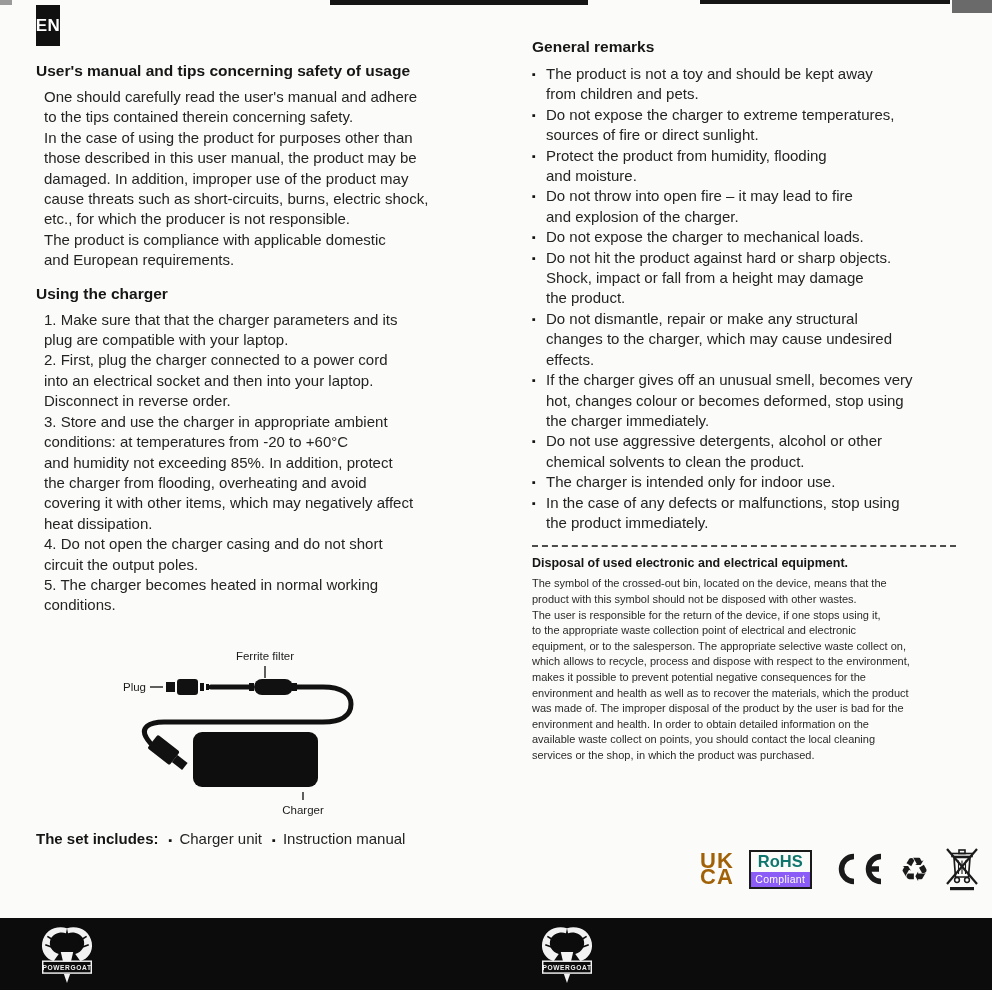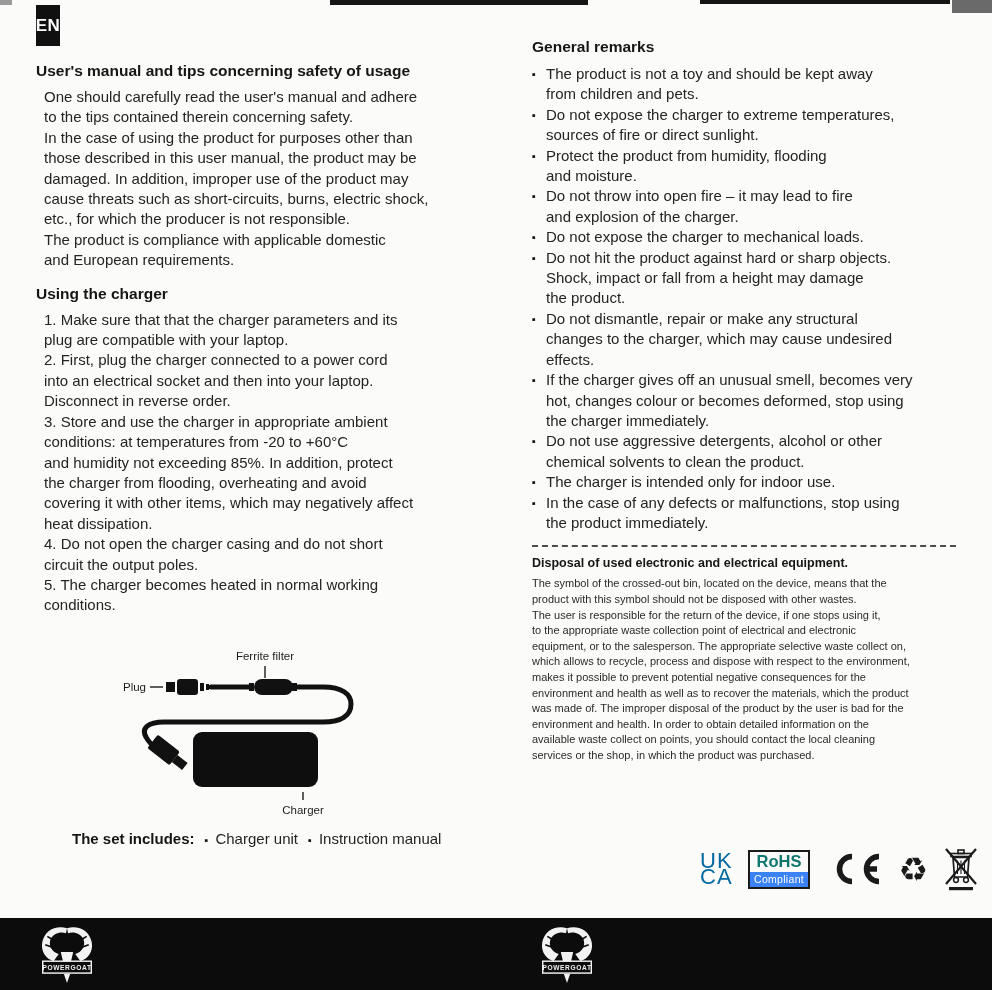--- a/index.html
+++ b/index.html
@@ -29,30 +29,30 @@
   ul.sq-list li .marker{width:14px;flex:0 0 14px;font-size:11px;line-height:20.4px;color:#111;}
   ul.sq-list li .txt{font-size:15px;line-height:20.4px;white-space:pre-line;}
   
   .dash-sep{border:none;border-top:2px dashed #4c4c4c;margin:12px 0 0 0;width:424px;}
   .disposal-title{font-size:12.5px;margin:9px 0 0 0;color:#161616;font-weight:bold;}
   .disposal-body{font-size:11px;line-height:15.6px;white-space:pre-line;margin:6px 0 0 0;color:#2a2a2a;}
   
   .diagram{display:block;margin-top:4px;}
   .diagram text{font-family:"Liberation Sans",sans-serif;font-size:11.5px;fill:#1c1c1c;}
   
-  .set-row{display:flex;align-items:baseline;gap:10px;margin-top:10px;font-size:15px;margin-left:36px;}
+  .set-row{display:flex;align-items:baseline;gap:10px;margin-top:10px;font-size:15px;}
   .set-row .lbl{font-weight:bold;color:#161616;}
   .set-row .item{display:flex;gap:7px;align-items:baseline;}
   .set-row .marker{font-size:11px;color:#111;}
   
   .certs{position:absolute;left:700px;top:846px;display:flex;align-items:center;gap:15px;height:46px;}
-  .ukca{font-weight:normal;font-size:22px;line-height:16.5px;letter-spacing:1px;color:#0369a1;text-align:left;}
+  .ukca{font-weight:bold;font-size:22px;line-height:16.5px;letter-spacing:1px;color:#a16207;text-align:left;}
   .rohs{border:2.5px solid #1a1a1a;display:inline-block;text-align:center;background:#fbfbf9;}
   .rohs .top{font-weight:bold;font-size:16.5px;padding:0 7px 1px 7px;color:#0f766e;}
-  .rohs .bottom{background:#3b82f6;color:#fdfdfd;font-size:10.5px;padding:1px 4px 2px 4px;letter-spacing:.3px;}
+  .rohs .bottom{background:#8b5cf6;color:#fdfdfd;font-size:10.5px;padding:1px 4px 2px 4px;letter-spacing:.3px;}
   .recycle-glyph{font-size:33px;color:#1a1a1a;line-height:1;}
   
   .footer-bar{position:absolute;left:0;right:0;top:918px;height:72px;background:#0c0c0c;}
   .goat{position:absolute;top:6px;}
   .goat text{font-family:"Liberation Sans",sans-serif;}
 </style>
 </head>
 <body>
 
 <div class="top-mark" style="left:0;top:0;width:12px;height:5px;background:#9a9a9a;"></div>

